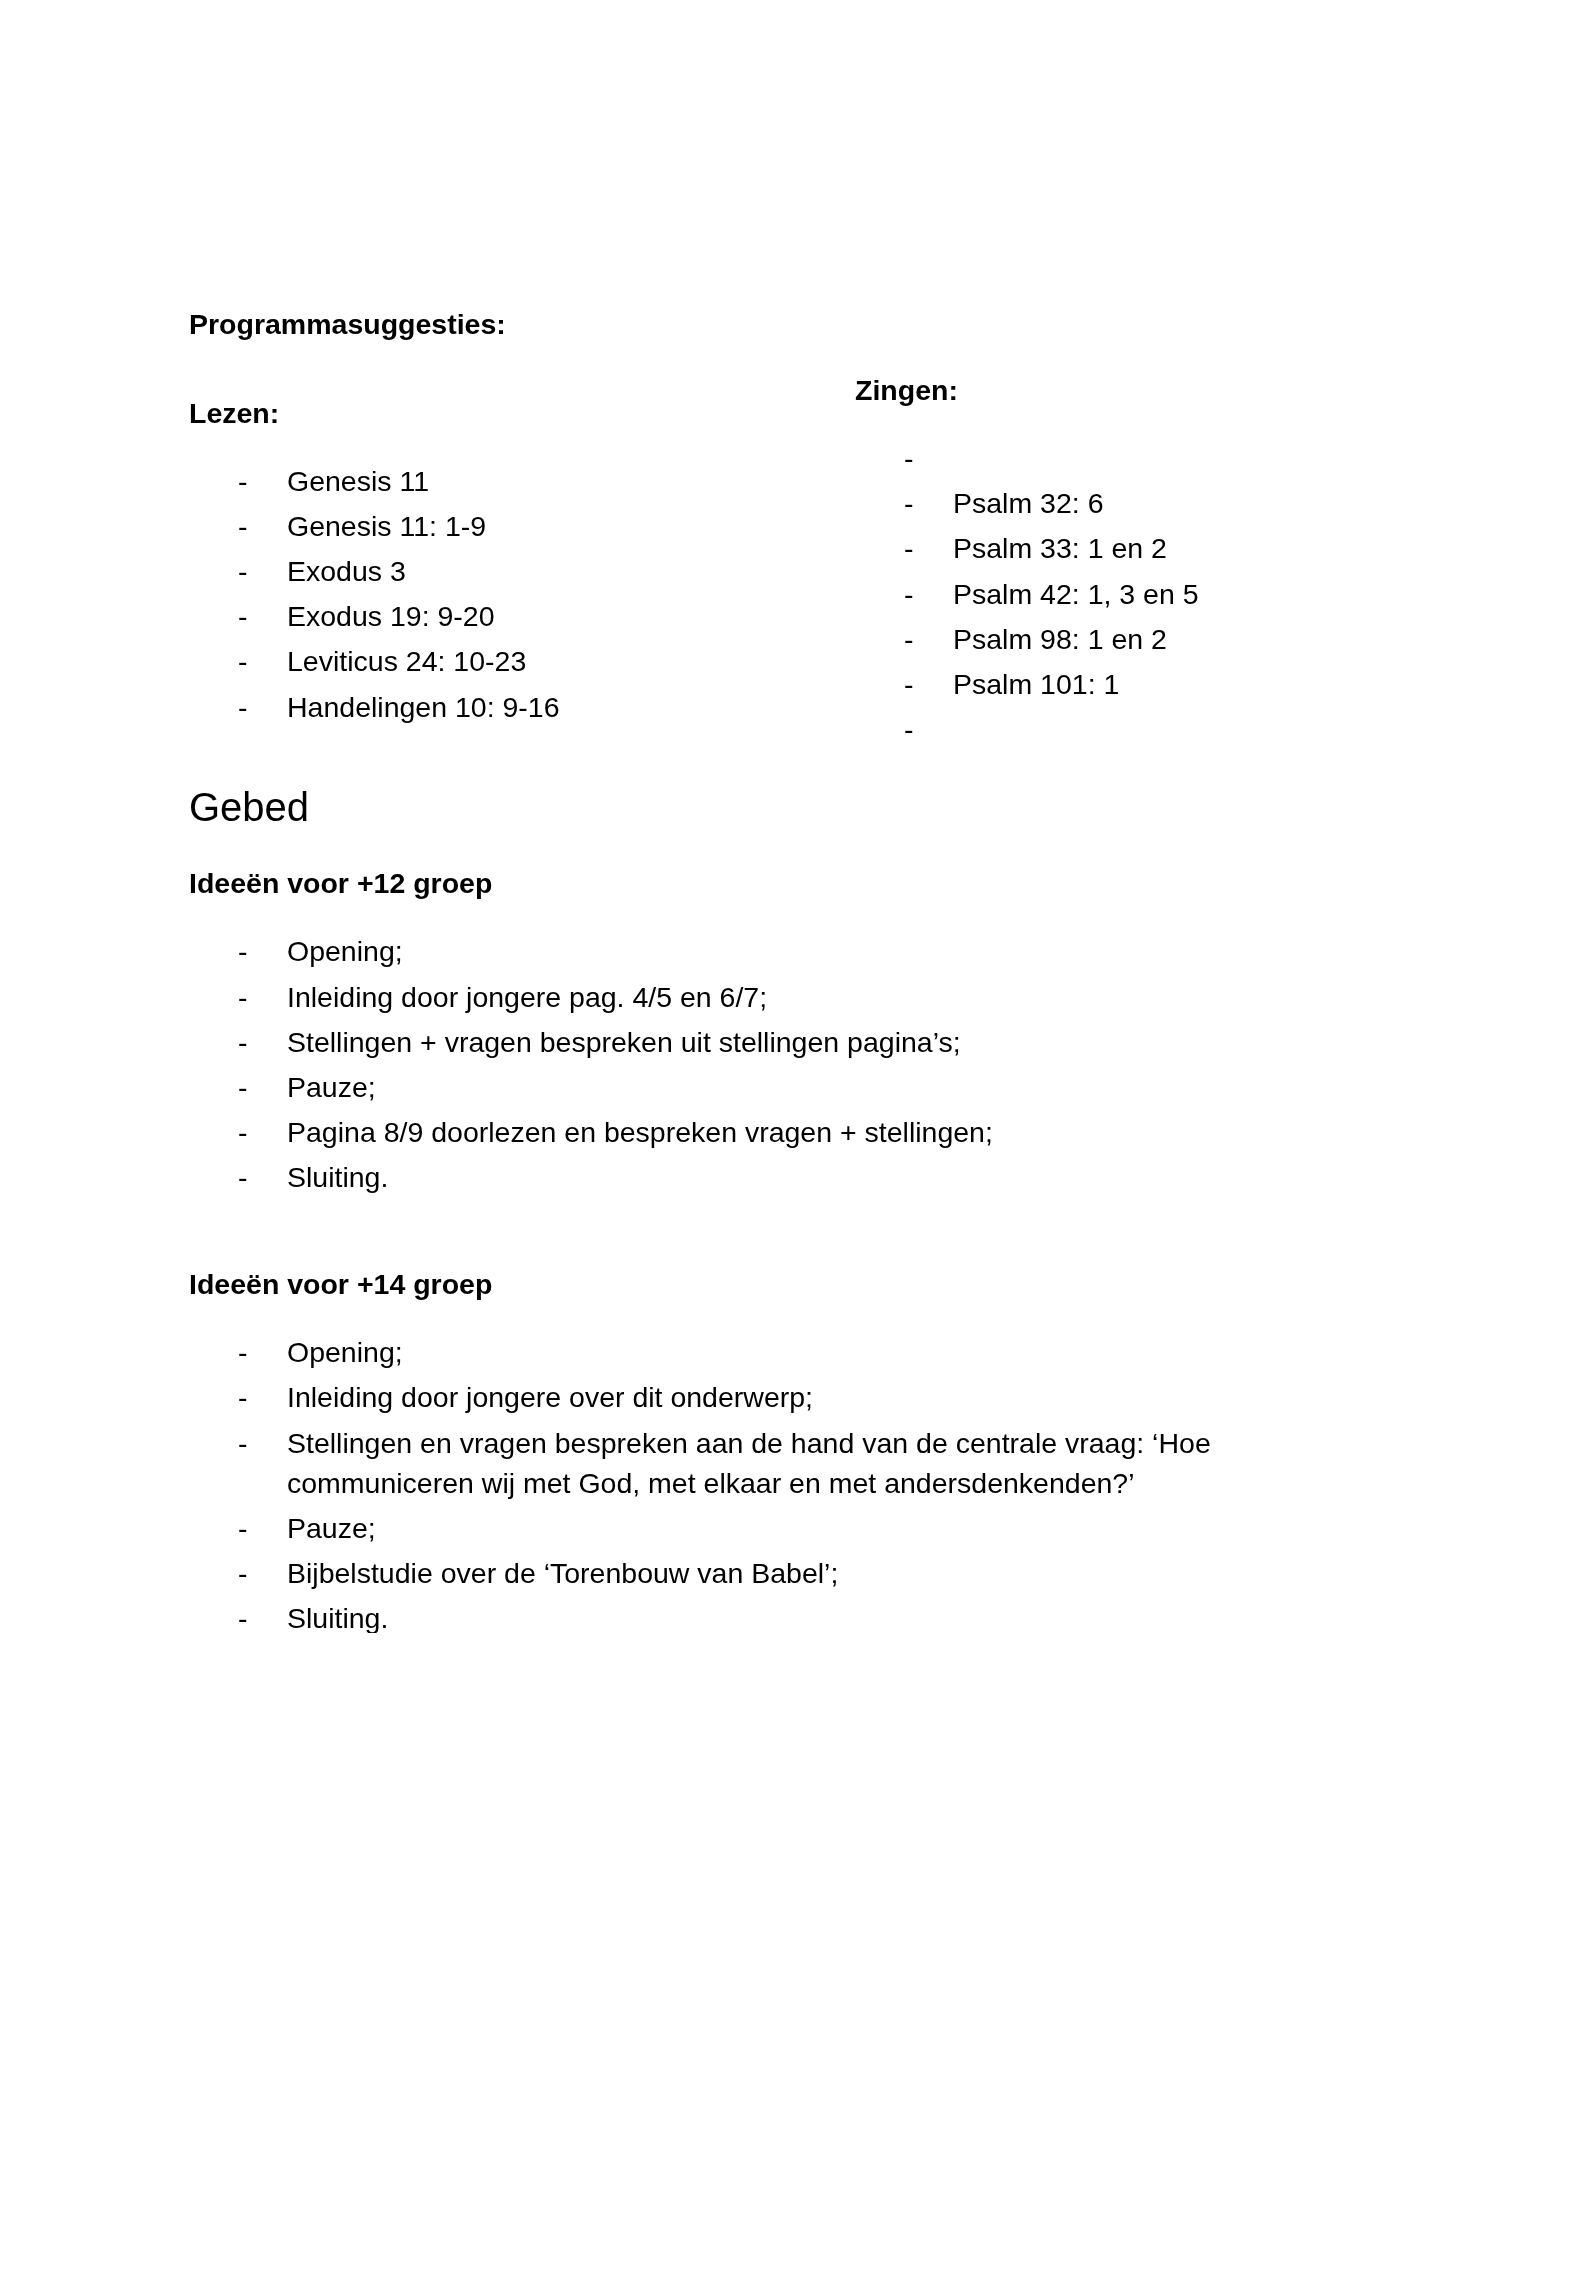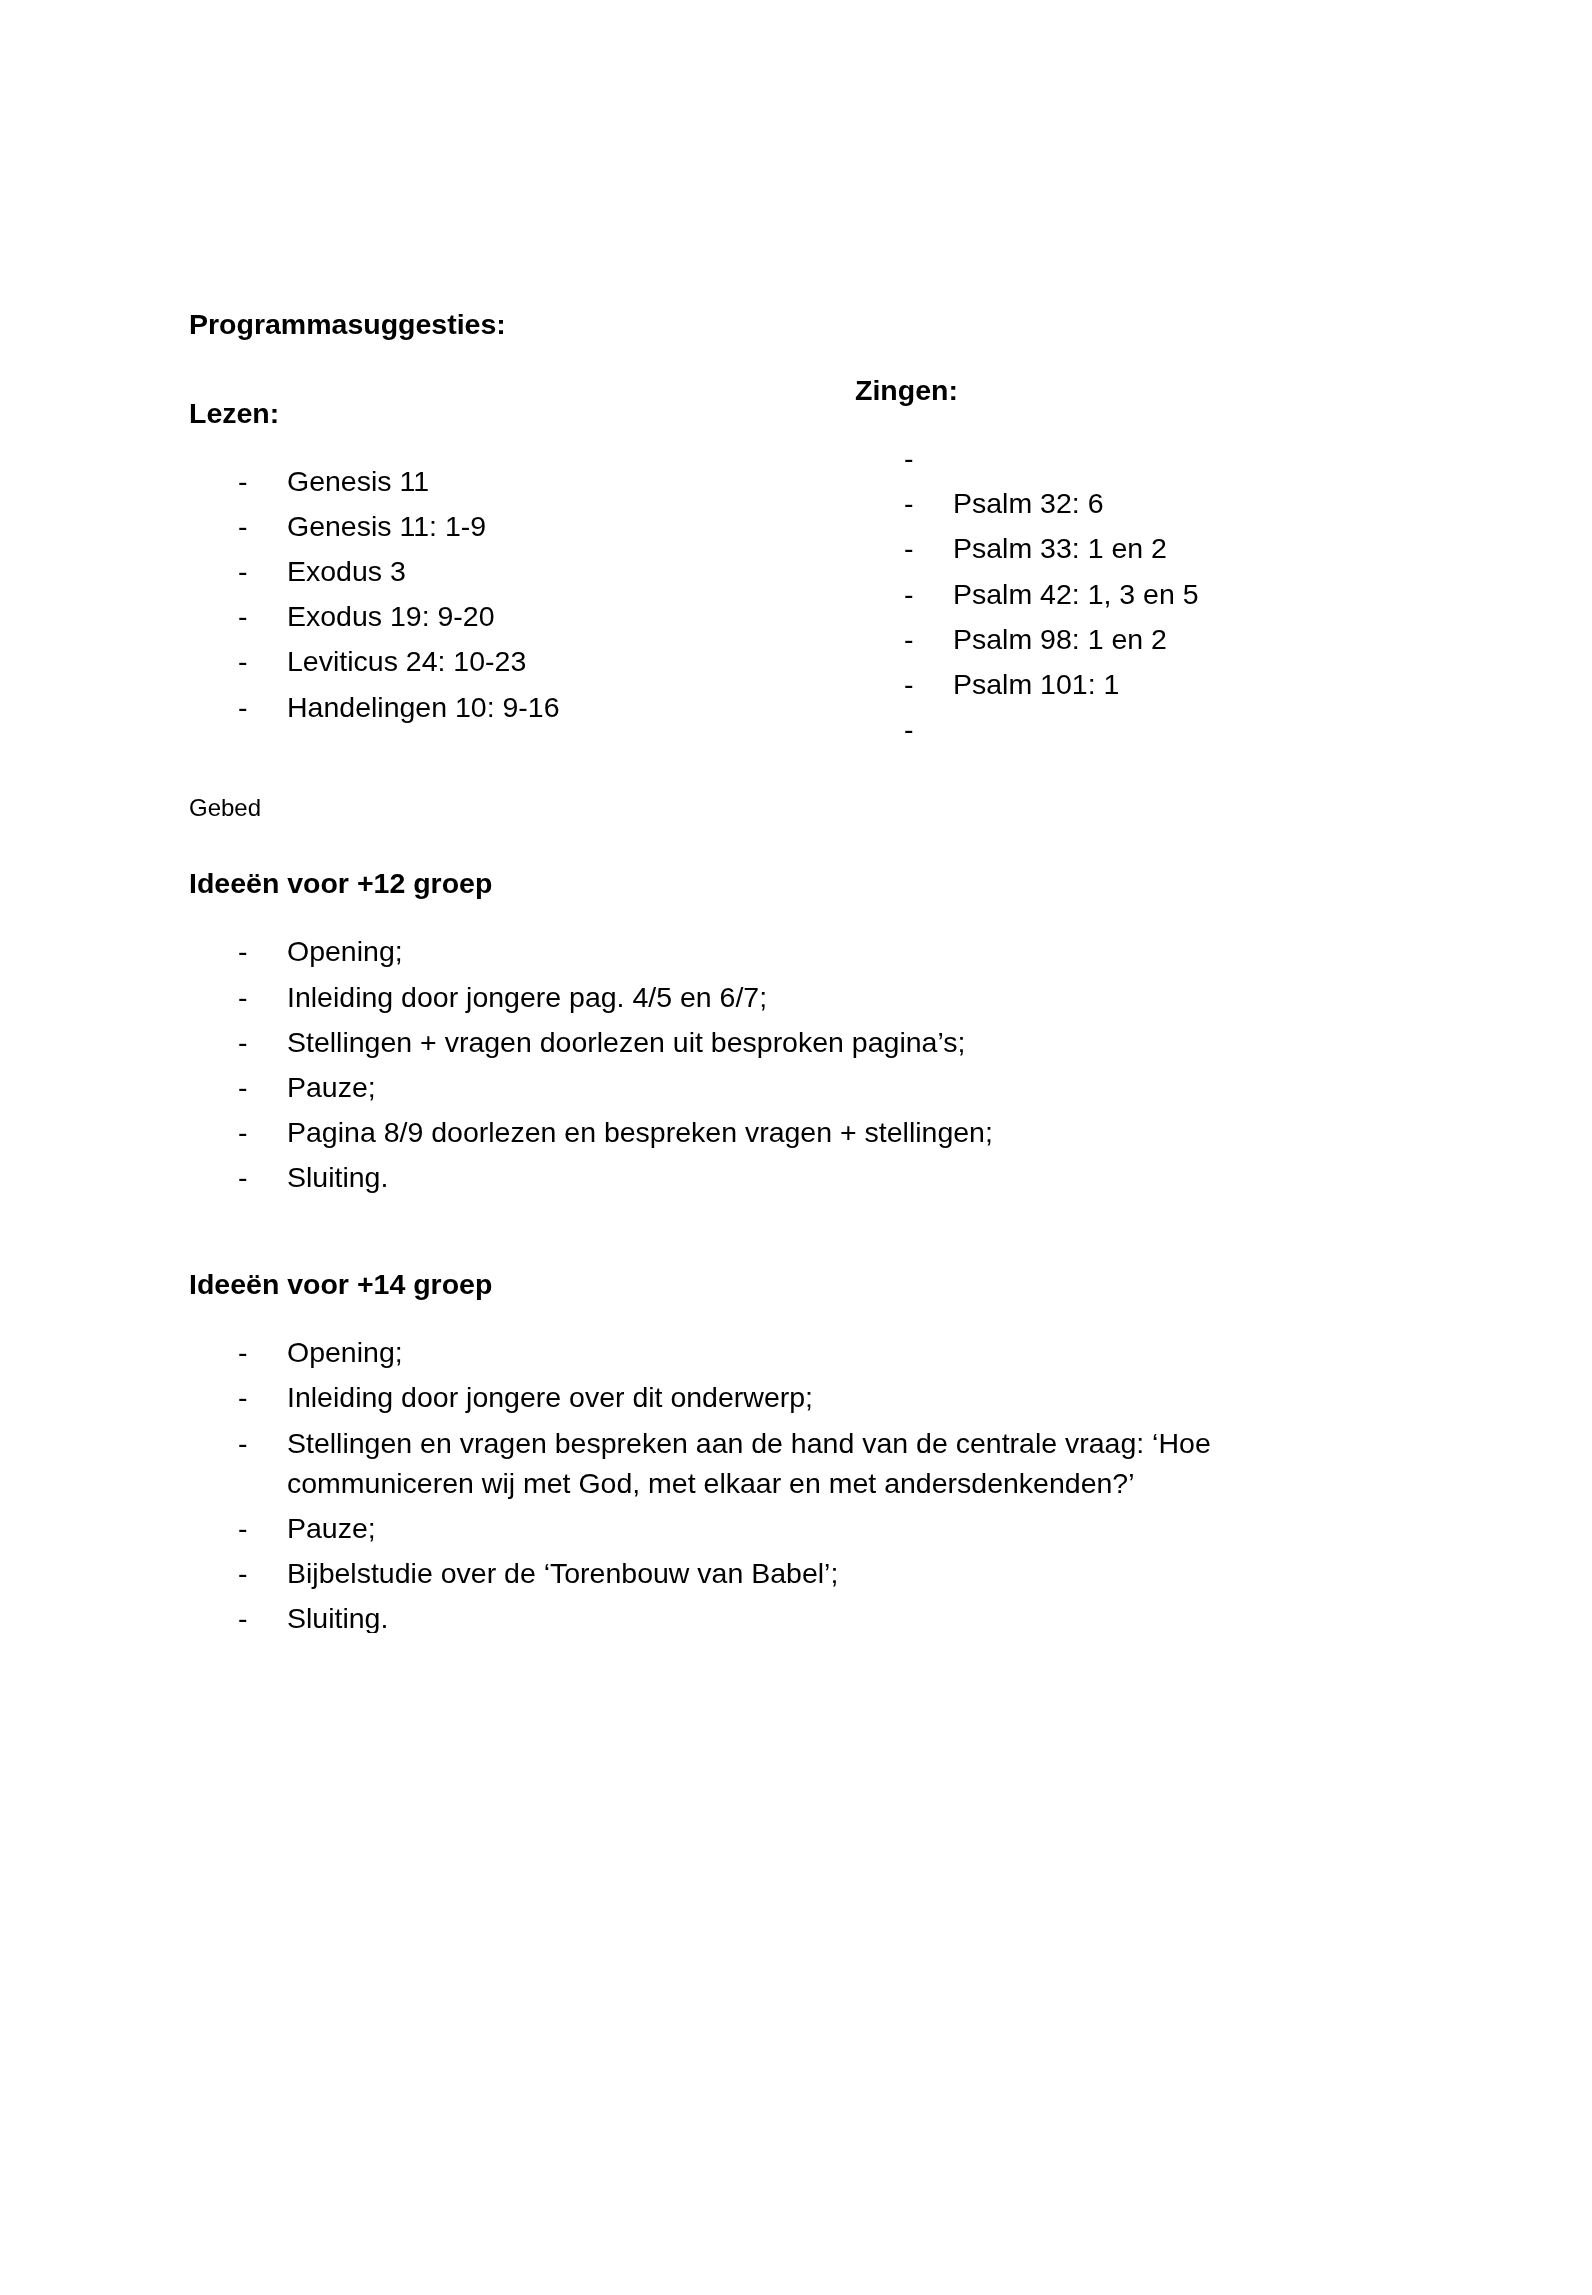--- a/index.html
+++ b/index.html
@@ -45,21 +45,21 @@
   }
   ul.dash-list .bullet {
     flex: none;
     width: 49px;
   }
   ul.dash-list .item-text {
     flex: 1;
     min-width: 0;
   }
   .gebed-heading {
-    font-size: 24px;
+    font-size: 40px;
     line-height: 41px;
     font-weight: normal;
     margin: 33px 0 0 0;
   }
   .group-heading {
     font-weight: bold;
     margin: 35px 0 0 0;
   }
   .group-heading.second {
     margin-top: 67px;
@@ -161,21 +161,21 @@
         <span class="item-text">Opening;</span>
       </li>
 
       <li>
         <span class="bullet">-</span>
         <span class="item-text">Inleiding door jongere pag. 4/5 en 6/7;</span>
       </li>
 
       <li>
         <span class="bullet">-</span>
-        <span class="item-text">Stellingen + vragen doorlezen uit besproken pagina’s;</span>
+        <span class="item-text">Stellingen + vragen bespreken uit stellingen pagina’s;</span>
       </li>
 
       <li>
         <span class="bullet">-</span>
         <span class="item-text">Pauze;</span>
       </li>
 
       <li>
         <span class="bullet">-</span>
         <span class="item-text">Pagina 8/9 doorlezen en bespreken vragen + stellingen;</span>

